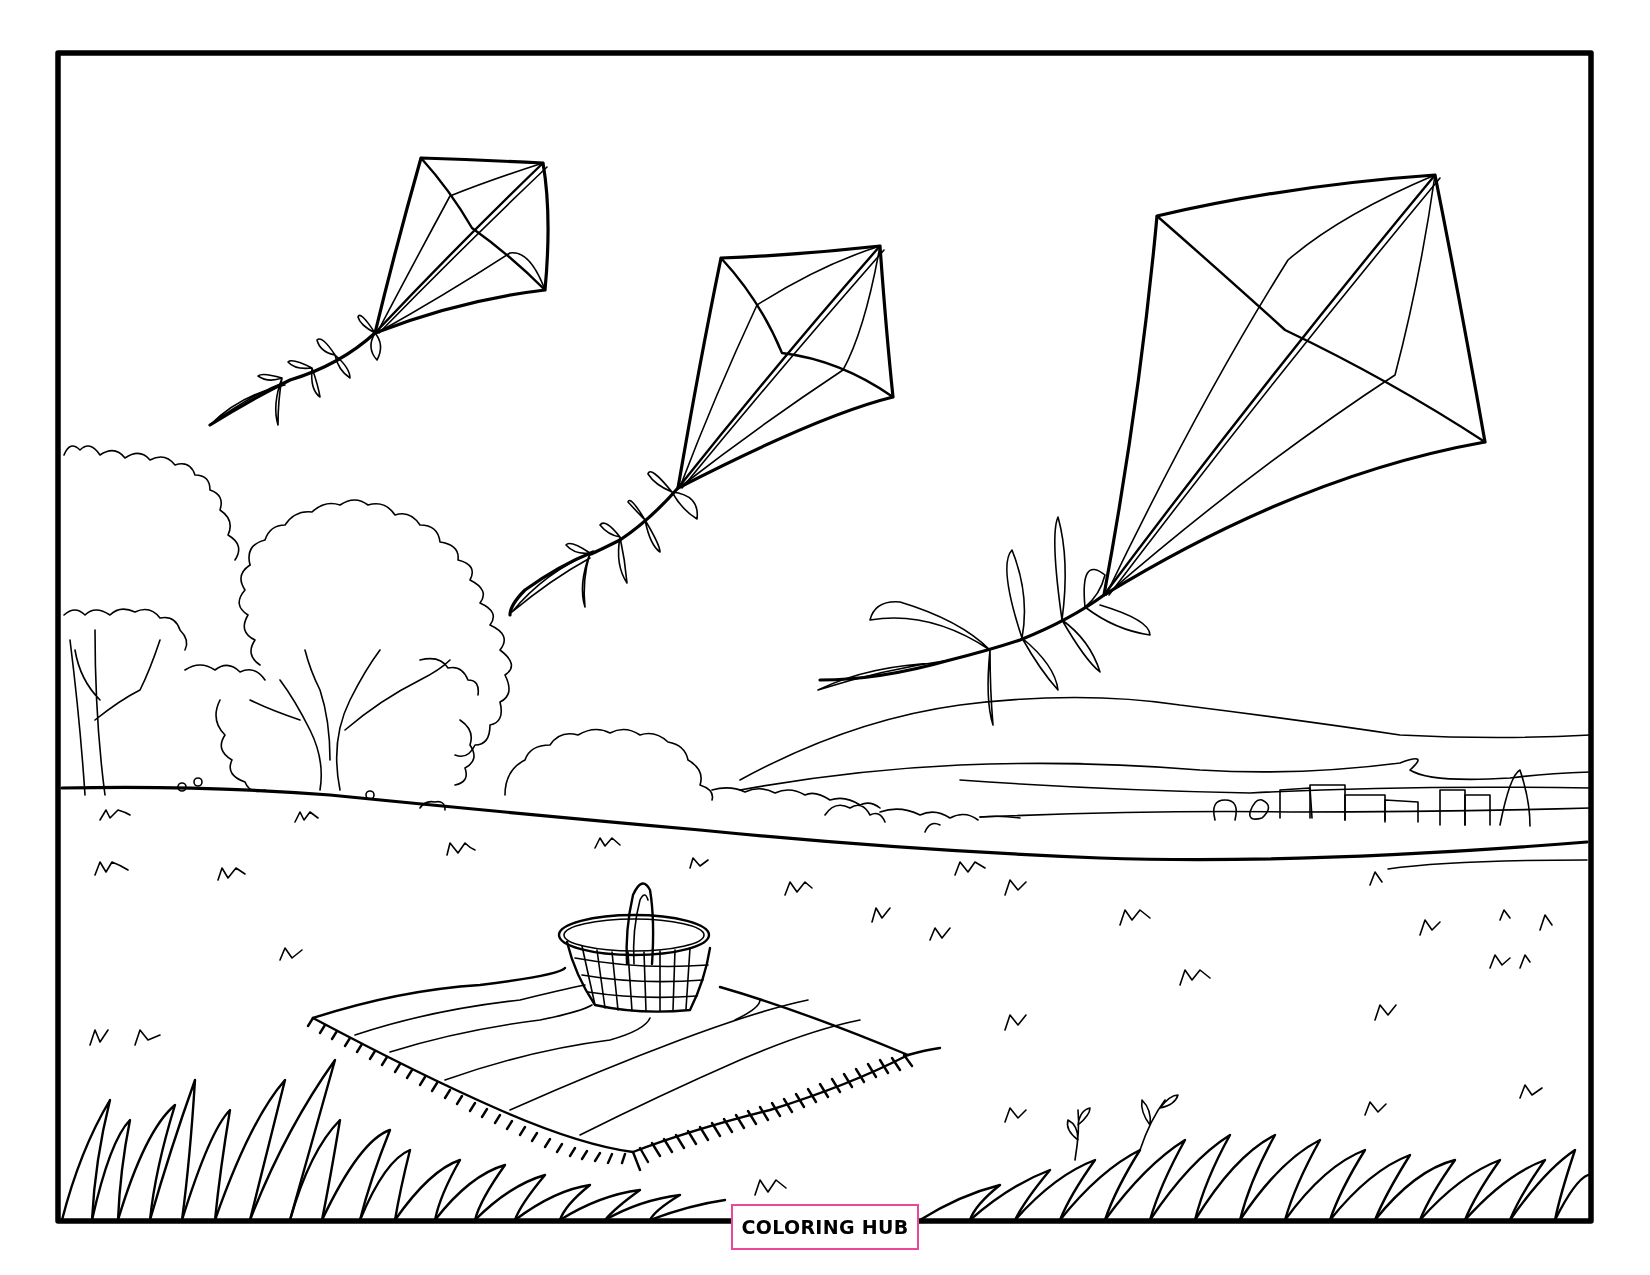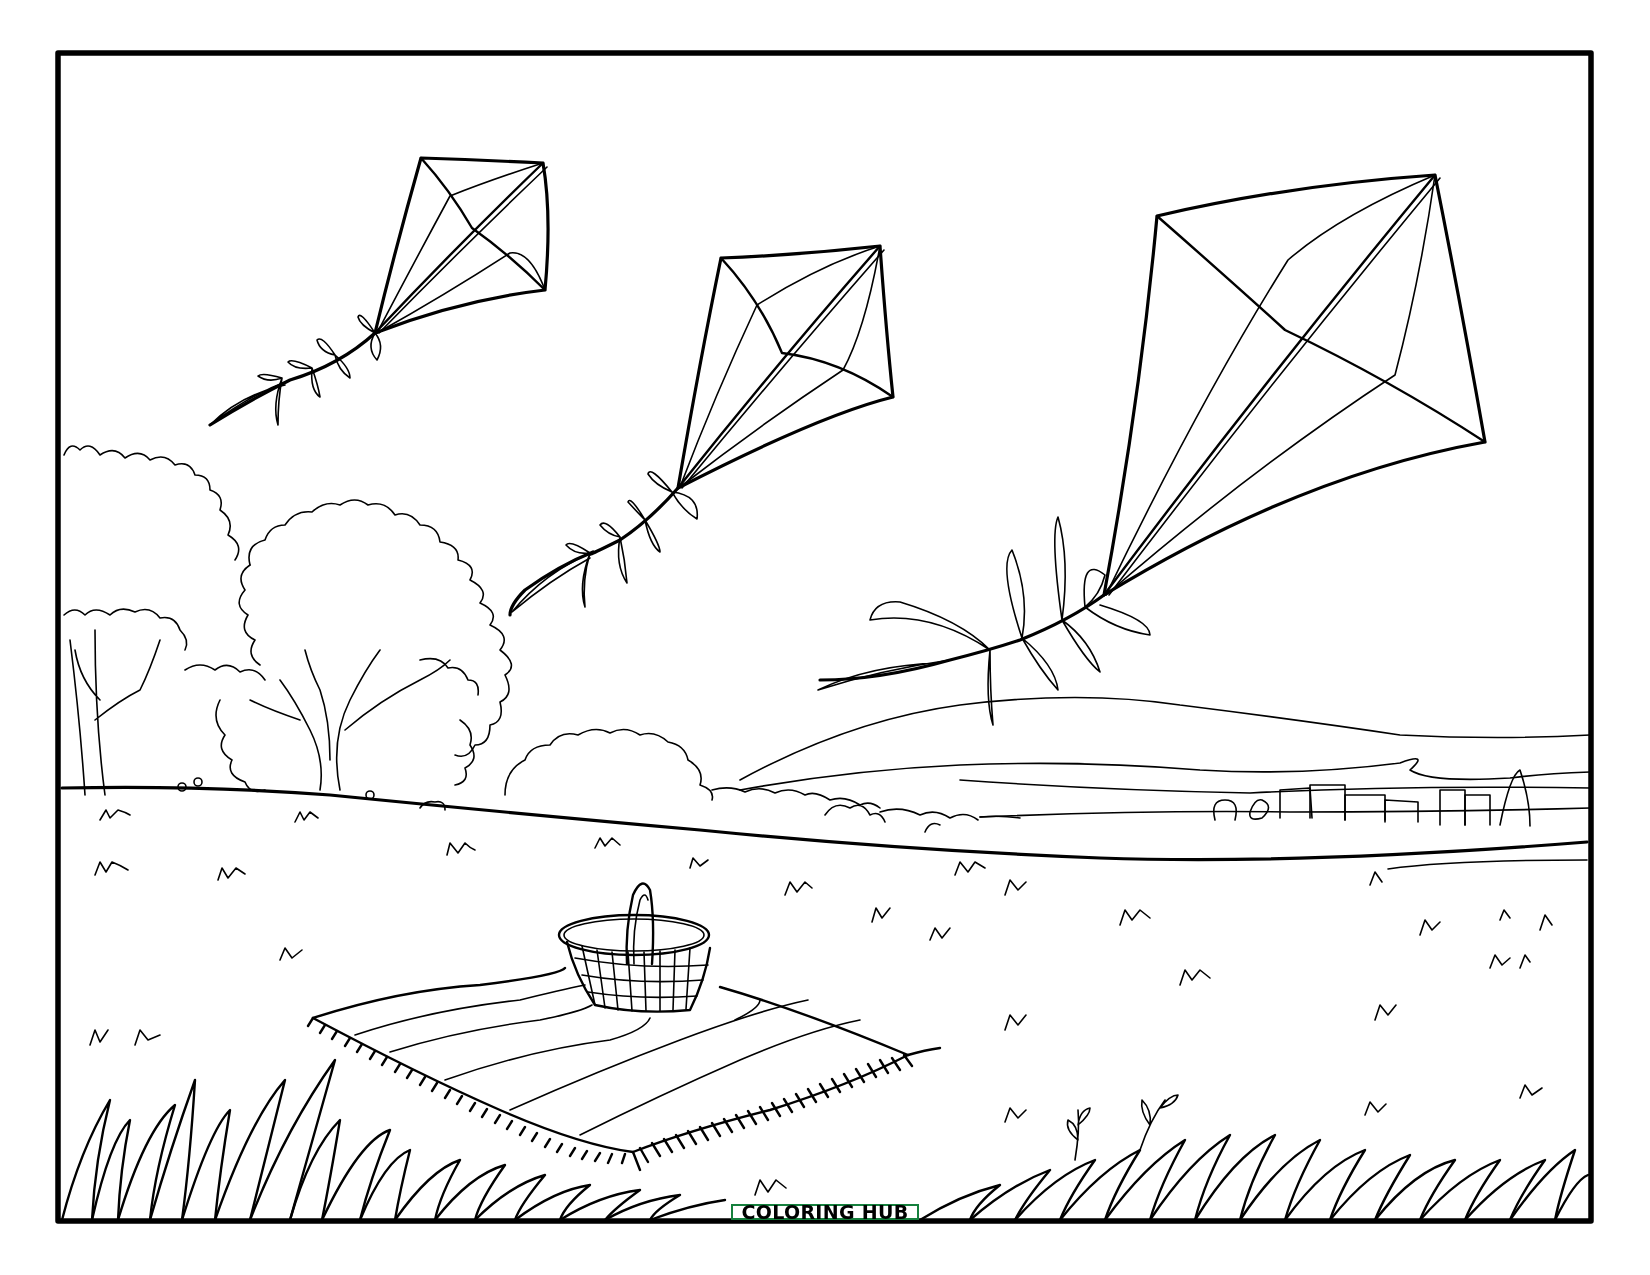--- a/index.html
+++ b/index.html
@@ -3,21 +3,21 @@
 <meta charset="utf-8">
 <style>
   html,body{margin:0;padding:0;background:#ffffff;}
   body{width:1650px;height:1275px;position:relative;overflow:hidden;}
   #scene{position:absolute;left:0;top:0;width:1650px;height:1275px;}
   #scene path,#scene line,#scene circle,#scene ellipse,#scene rect,#scene polyline{fill:none;stroke:#000;stroke-linecap:round;stroke-linejoin:round;}
   .thin{stroke-width:1.6;}
   .med{stroke-width:2.4;}
   .thick{stroke-width:3.2;}
   .frame{stroke-width:5.5;}
-  #badge{position:absolute;left:731px;top:1204px;width:188px;height:16px;background:#fff;border:2px solid #15803d;box-sizing:border-box;display:flex;align-items:center;justify-content:center;font-family:"DejaVu Sans","Liberation Sans",sans-serif;font-weight:bold;font-size:19px;letter-spacing:0.3px;color:#000;}
+  #badge{position:absolute;left:731px;top:1204px;width:188px;height:46px;background:#fff;border:2px solid #ec4899;box-sizing:border-box;display:flex;align-items:center;justify-content:center;font-family:"DejaVu Sans","Liberation Sans",sans-serif;font-weight:bold;font-size:19px;letter-spacing:0.3px;color:#000;}
 </style>
 </head>
 <body>
 
 <svg id="scene" viewBox="0 0 1650 1275" xmlns="http://www.w3.org/2000/svg">
 
   <g>
     <path class="thick" d="M421,158 Q480,160 543,163 Q552,215 545,290 Q460,300 375,333 Q395,250 421,158 Z"></path>
     <path class="med" d="M421,158 Q450,190 472,228 Q510,255 545,290"></path>
     <path class="med" d="M543,163 Q458,245 375,333"></path>

